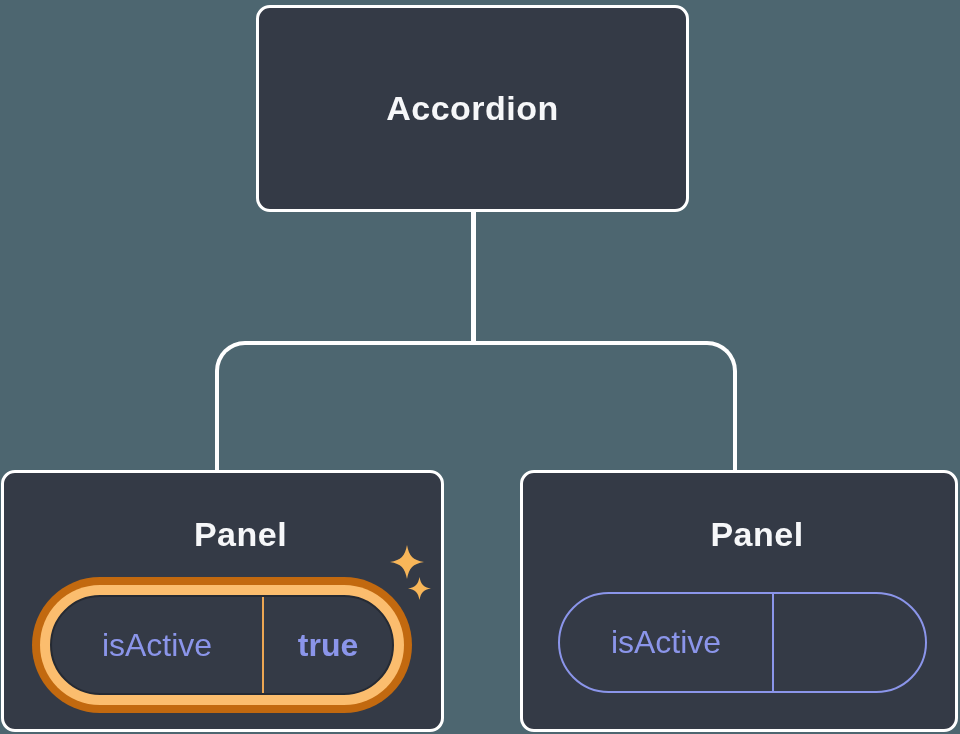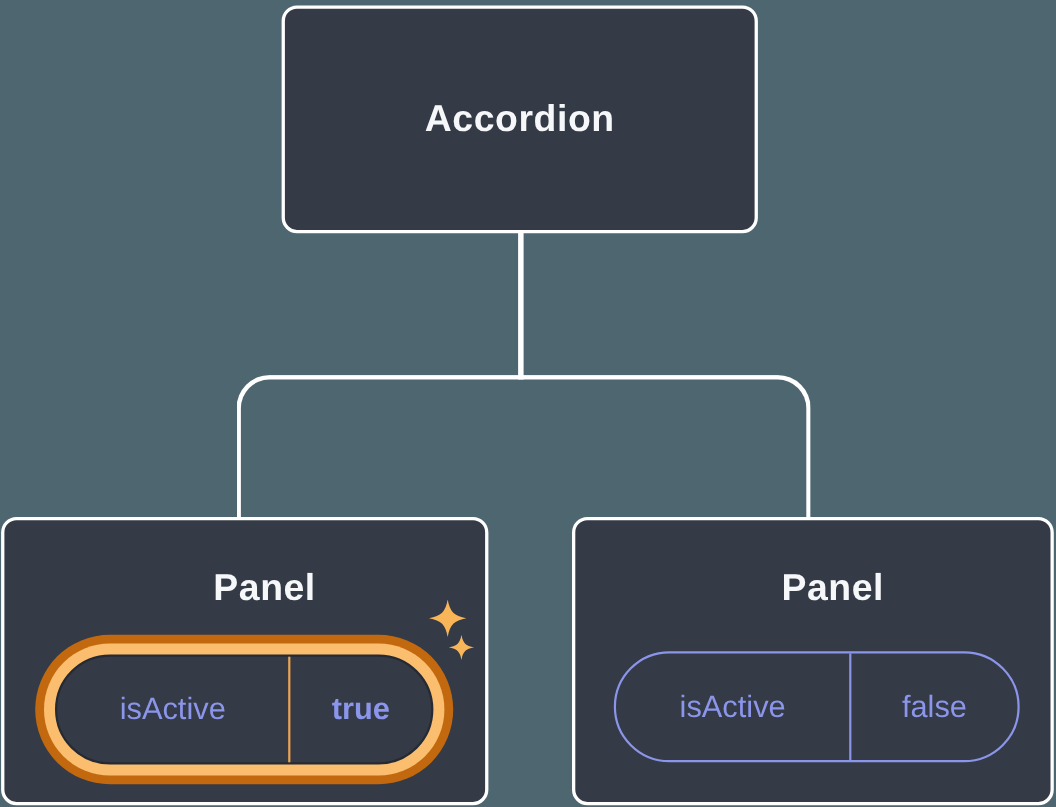--- a/index.html
+++ b/index.html
@@ -66,21 +66,21 @@
     margin-left: 36px;
   }
   
   .pill {
     position: absolute;
     box-sizing: border-box;
     border-radius: 999px;
     display: flex;
     align-items: stretch;
     color: var(--purple, #8b95ea);
-    font-size: 28px;
+    font-size: 32px;
   }
   .pill-active {
     left: 46px; top: 122px;
     width: 344px; height: 100px;
     background: var(--node-fill, #343a46);
     border: 2px solid var(--pill-inner-edge, #252a33);
     box-shadow:
       0 0 0 10px var(--orange-light, #fbbd6e),
       0 0 0 18px var(--orange-dark, #c2690f);
   }
@@ -144,17 +144,16 @@
     <svg viewBox="0 0 100 100" aria-hidden="true">
       <path d="M50 0 C56 33 67 44 100 50 C67 56 56 67 50 100 C44 67 33 56 0 50 C33 44 44 33 50 0 Z"></path>
     </svg>
   </span>
 
   <div class="node node-child-right">
     <div class="child-title node-title">Panel</div>
     <div class="pill pill-inactive">
       <span class="pill-seg pill-key-inactive">isActive</span>
       <span class="pill-divider pill-divider-purple"></span>
-      <span class="pill-seg pill-value">false</span>
     </div>
   </div>
 
 </div>
 
 </body></html>

